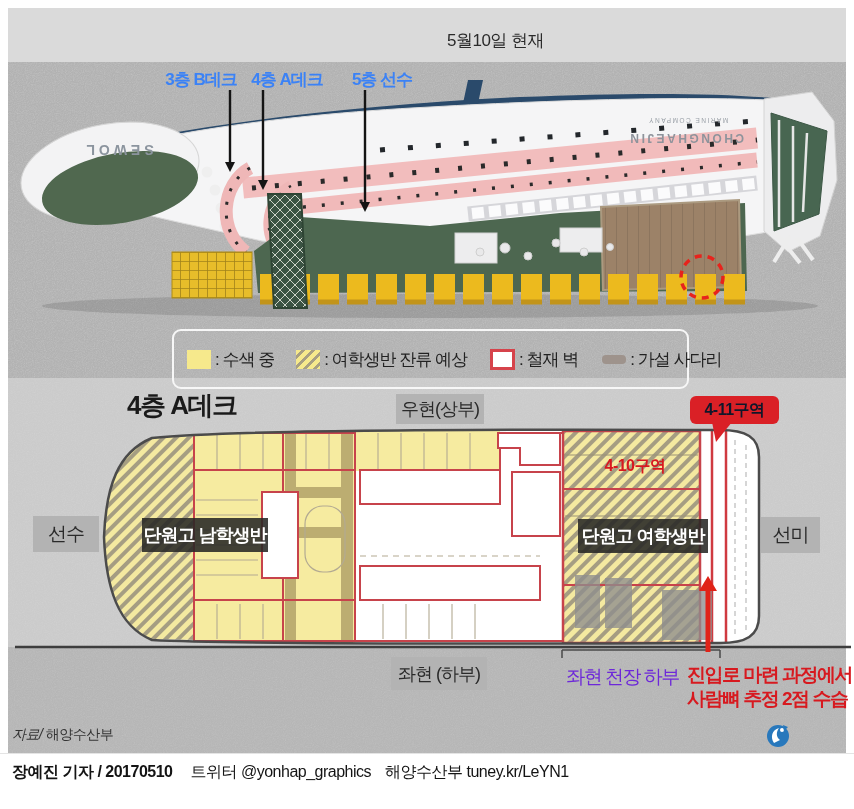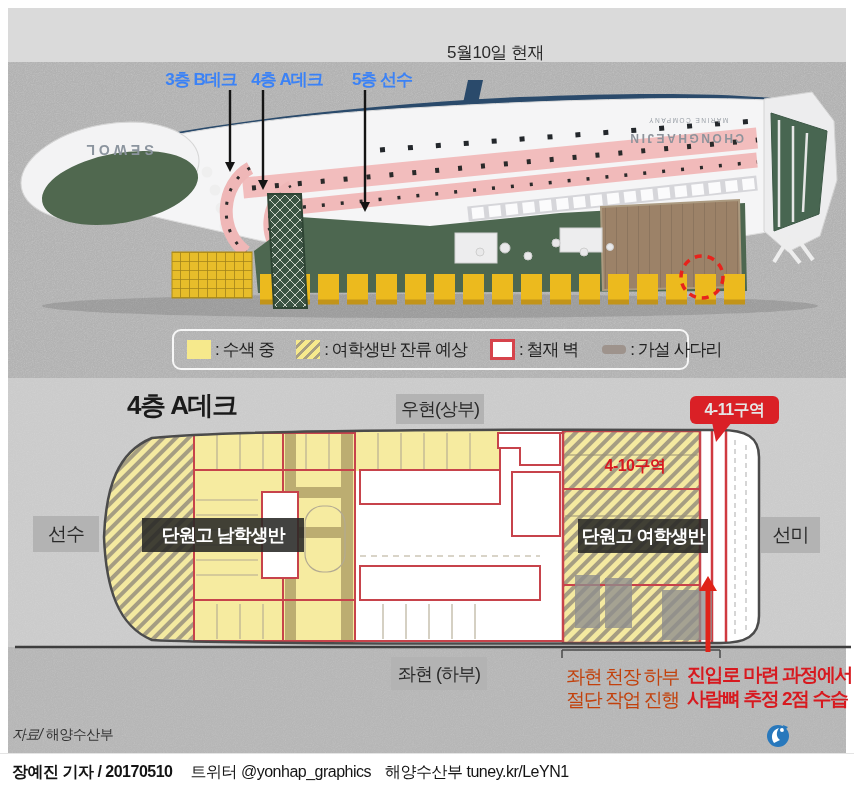--- a/index.html
+++ b/index.html
@@ -3,46 +3,46 @@
 <meta charset="utf-8">
 <style>
   html,body{margin:0;padding:0;background:#ffffff;}
   #stage{position:relative;width:854px;height:809px;overflow:hidden;background:#ffffff;
          font-family:"Liberation Sans","DejaVu Sans",sans-serif;}
   .abs{position:absolute;}
   
   .title{left:18px;top:19px;font-size:27px;letter-spacing:-1.5px;color:#1c1c1c;white-space:nowrap;}
   .title .t-reg{font-weight:500;}
   .title .t-bold{font-weight:800;margin-left:8px;}
-  .date-note{left:447px;top:41px;font-size:17px;color:#2a2a2a;font-weight:500;letter-spacing:-0.5px;text-align:center;}
+  .date-note{left:447px;top:29px;font-size:17px;color:#2a2a2a;font-weight:500;letter-spacing:-0.5px;text-align:center;}
   
   .ship-label{top:68px;transform:translateX(-50%);font-size:17px;font-weight:600;color:#3b82f6;
               letter-spacing:-1px;white-space:nowrap;}
   
-  .legend{left:172px;top:329px;width:517px;height:41px;border:2.5px solid #f7f7f7;border-radius:9px;
+  .legend{left:172px;top:329px;width:517px;height:60px;border:2.5px solid #f7f7f7;border-radius:9px;
           display:flex;align-items:center;padding-left:13px;box-sizing:border-box;}
   .legend .item{display:flex;align-items:center;}
   .legend .lt{font-size:17px;color:#222;font-weight:500;letter-spacing:-1px;margin-left:4px;white-space:nowrap;}
   .sw{display:inline-block;}
   .sw-search{width:24px;height:19px;background:#f6e98c;}
   .sw-hatch{width:24px;height:19px;
             background:repeating-linear-gradient(135deg,#f6e98c 0 4px,#a79f82 4px 7px);}
   .sw-wall{width:19px;height:15px;background:#fff;border:3.5px solid #d6434b;}
   .sw-ladder{width:24px;height:9px;background:#9e938c;border-radius:4px;}
   
   .plan-title{left:127px;top:388px;font-size:26px;font-weight:700;letter-spacing:-1.5px;color:#1a1a1a;white-space:nowrap;}
   .graybox{background:#b3b3b3;color:#2a2a2a;display:flex;align-items:center;justify-content:center;
            font-weight:500;letter-spacing:-1px;white-space:nowrap;}
   .darkbox{background:rgba(40,40,37,0.88);color:#fff;display:flex;align-items:center;justify-content:center;
            font-weight:700;letter-spacing:-1px;white-space:nowrap;}
-  .badge{left:690px;top:396px;width:89px;height:28px;background:#da2026;border-radius:6px;color:#e5e5e5;
+  .badge{left:690px;top:396px;width:89px;height:28px;background:#da2026;border-radius:6px;color:#0f172a;
          font-weight:700;font-size:16px;display:flex;align-items:center;justify-content:center;letter-spacing:-0.5px;}
   .zone410{left:585px;top:456px;width:100px;text-align:center;color:#d7191f;font-size:16px;font-weight:700;
            letter-spacing:-0.5px;white-space:nowrap;}
-  .cutting{left:550px;top:665px;width:145px;text-align:center;font-size:19px;line-height:23px;color:#c2410c;
+  .cutting{left:550px;top:665px;width:145px;text-align:center;font-size:19px;line-height:23px;color:#6d28d9;
            font-weight:500;letter-spacing:-1.5px;white-space:nowrap;}
   .bones{left:687px;top:663px;width:170px;font-size:19px;line-height:24px;color:#d7191f;font-weight:800;
          letter-spacing:-1.5px;white-space:nowrap;}
   .source{left:12px;top:726px;font-size:14px;color:#333;letter-spacing:-0.5px;}
   .source .src-label{font-style:oblique;}
   .yonhap{left:742px;top:723px;display:flex;align-items:center;flex-direction:column;}
   .yonhap .yn-text{font-size:18px;font-weight:800;color:#155a9c;letter-spacing:-1px;margin-left:4px;}
   .footer-band{left:0;top:753px;width:854px;height:56px;background:#ffffff;border-top:1px solid #e4e4e4;}
   .credit{left:12px;top:762px;font-size:16px;color:#141414;letter-spacing:-0.5px;white-space:nowrap;}
   .credit .b{font-weight:700;}
@@ -228,27 +228,26 @@
   </div>
 </div>
 
 <div class="abs plan-title">4층 A데크</div>
 <div class="abs graybox" style="left:396px;top:394px;width:88px;height:30px;font-size:18px">우현(상부)</div>
 <div class="abs badge">4-11구역</div>
 <div class="abs zone410">4-10구역</div>
 
 <div class="abs graybox" style="left:33px;top:516px;width:66px;height:36px;font-size:19px">선수</div>
 <div class="abs graybox" style="left:761px;top:517px;width:59px;height:36px;font-size:19px">선미</div>
-<div class="abs darkbox" style="left:142px;top:518px;width:162px;height:34px;font-size:18px">단원고 남학생반</div>
+<div class="abs darkbox" style="left:142px;top:518px;width:126px;height:34px;font-size:18px">단원고 남학생반</div>
 <div class="abs darkbox" style="left:578px;top:519px;width:130px;height:34px;font-size:18px">단원고 여학생반</div>
 <div class="abs graybox" style="left:391px;top:657px;width:96px;height:33px;font-size:18px">좌현 (하부)</div>
 
 <div class="abs cutting">
   <div>좌현 천장 하부</div>
-  <div>절단 작업 진행</div>
 </div>
 <div class="abs bones">
   <div>진입로 마련 과정에서</div>
   <div>사람뼈 추정 2점 수습</div>
 </div>
 
 <div class="abs source">
   <span class="src-label">자료/</span><span> 해양수산부</span>
 </div>
 

